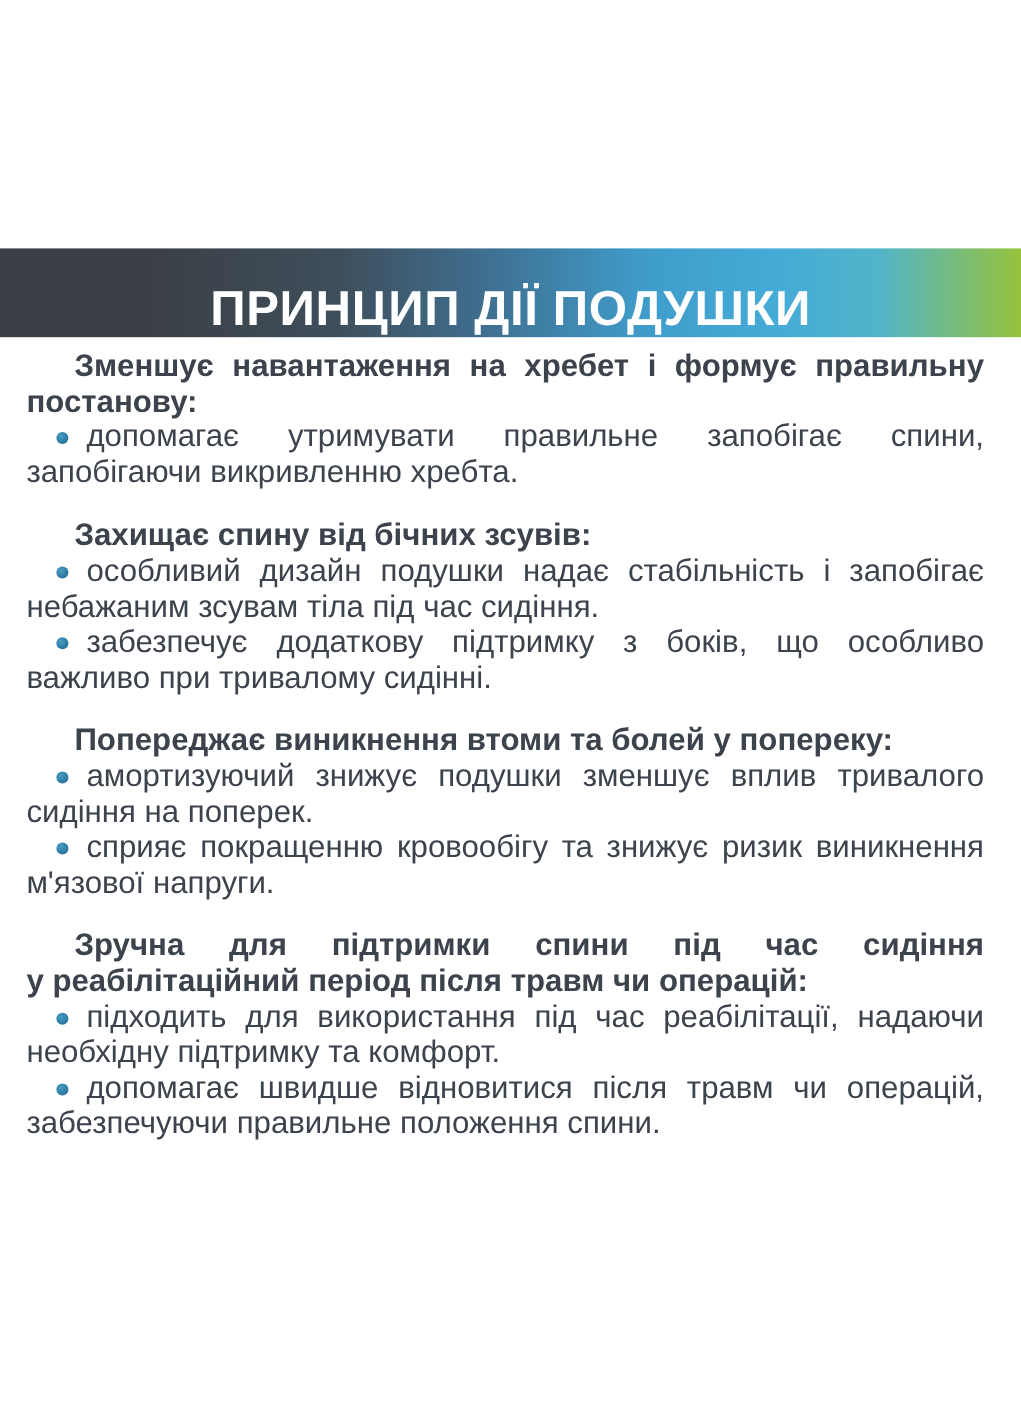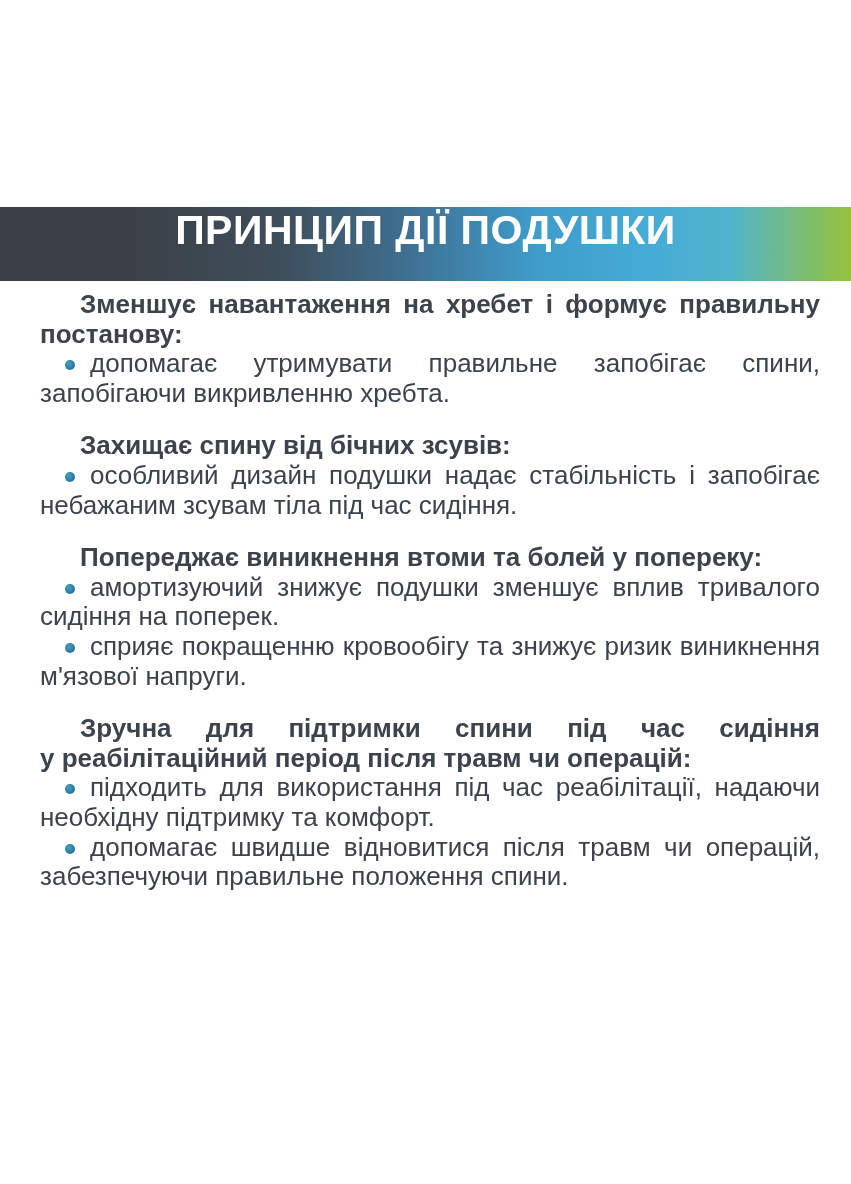--- a/index.html
+++ b/index.html
@@ -11,21 +11,21 @@
     overflow: hidden;
     font-family: "Liberation Sans", sans-serif;
   }
   .banner {
     position: absolute;
     top: 207px;
     left: 0;
     width: 851px;
     height: 74px;
     display: flex;
-    align-items: flex-start;
+    align-items: flex-end;
     justify-content: center;
     background: linear-gradient(90deg,
       var(--banner-dark) 0%,
       var(--banner-dark) 15%,
       #3e4e5b 33%,
       #3f7092 48%,
       var(--banner-blue) 63%,
       #45abd7 76%,
       #52b4c9 86%,
       var(--banner-green) 100%);
@@ -37,21 +37,21 @@
     font-weight: bold;
     letter-spacing: 0.5px;
     white-space: nowrap;
   }
   .content {
     position: absolute;
     top: 281px;
     left: 0;
     width: 851px;
     box-sizing: border-box;
-    padding: 9px 31px 0 40px;
+    padding: 9px 31px 0 22px;
     color: var(--text-color);
     font-size: 26px;
     line-height: 29.6px;
   }
   .section { margin-top: 23px; }
   .section:first-child { margin-top: 0; }
   .line { text-align: justify; }
   .line.stretch { text-align-last: justify; }
   .heading { font-weight: bold; }
   .heading .line.first { text-indent: 40px; }
@@ -85,20 +85,24 @@
         </div>
       </section>
       <section class="section">
         <div class="heading">
           <div class="line first">Захищає спину від бічних зсувів:</div>
         </div>
         <div class="bullet">
           <div class="line first stretch"><span class="dot"></span><span>особливий дизайн подушки надає стабільність і запобігає</span></div>
           <div class="line">небажаним зсувам тіла під час сидіння.</div>
         </div>
+        <div class="bullet">
+          <div class="line first stretch"><span class="dot"></span><span>забезпечує додаткову підтримку з боків, що особливо</span></div>
+          <div class="line">важливо при тривалому сидінні.</div>
+        </div>
       </section>
       <section class="section">
         <div class="heading">
           <div class="line first">Попереджає виникнення втоми та болей у попереку:</div>
         </div>
         <div class="bullet">
           <div class="line first stretch"><span class="dot"></span><span>амортизуючий знижує подушки зменшує вплив тривалого</span></div>
           <div class="line">сидіння на поперек.</div>
         </div>
         <div class="bullet">

